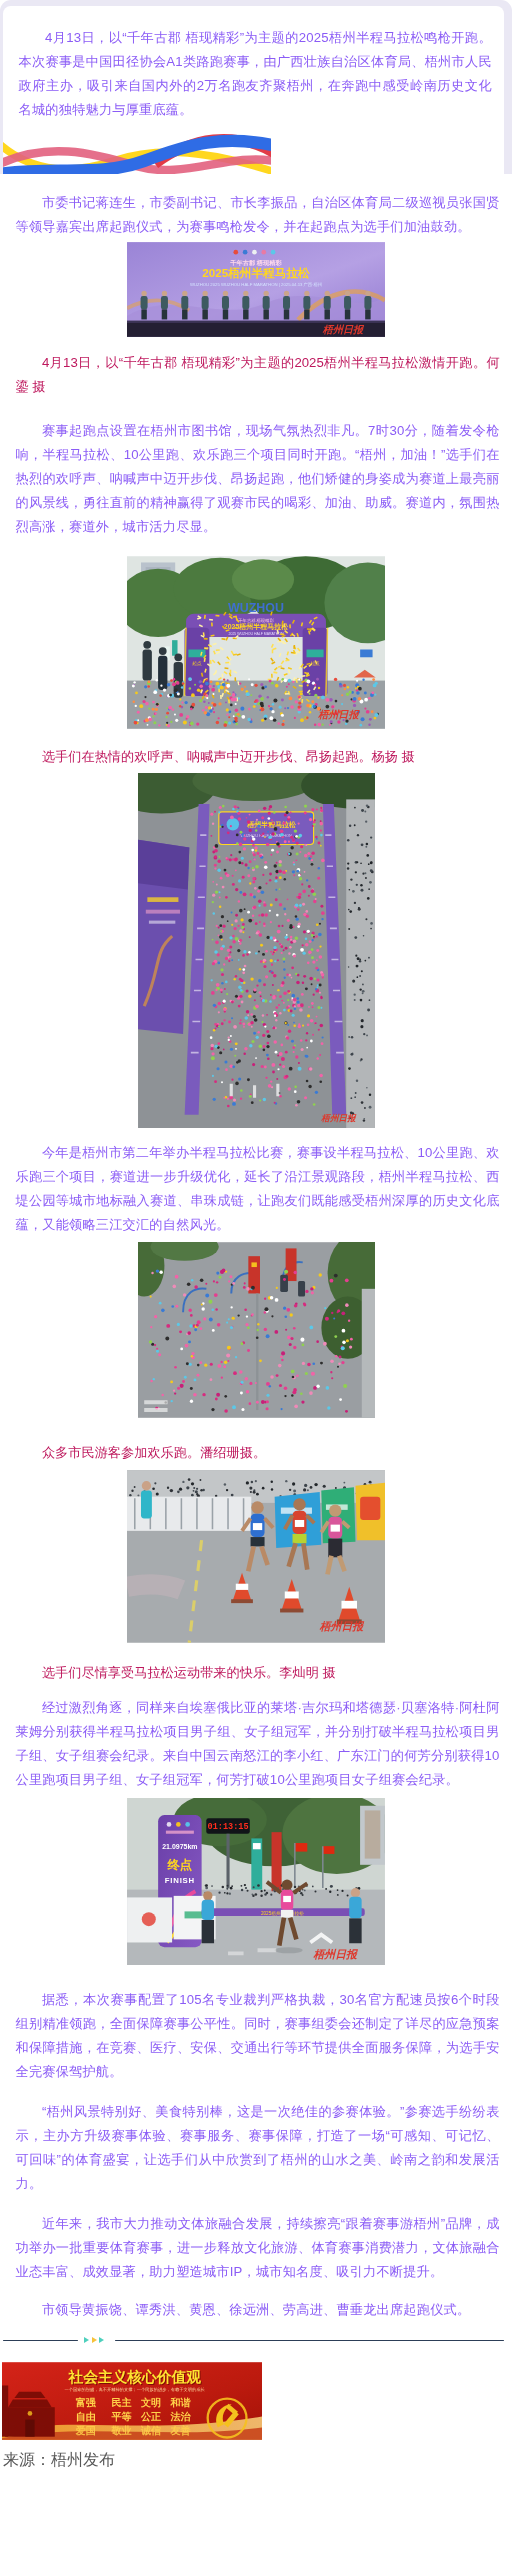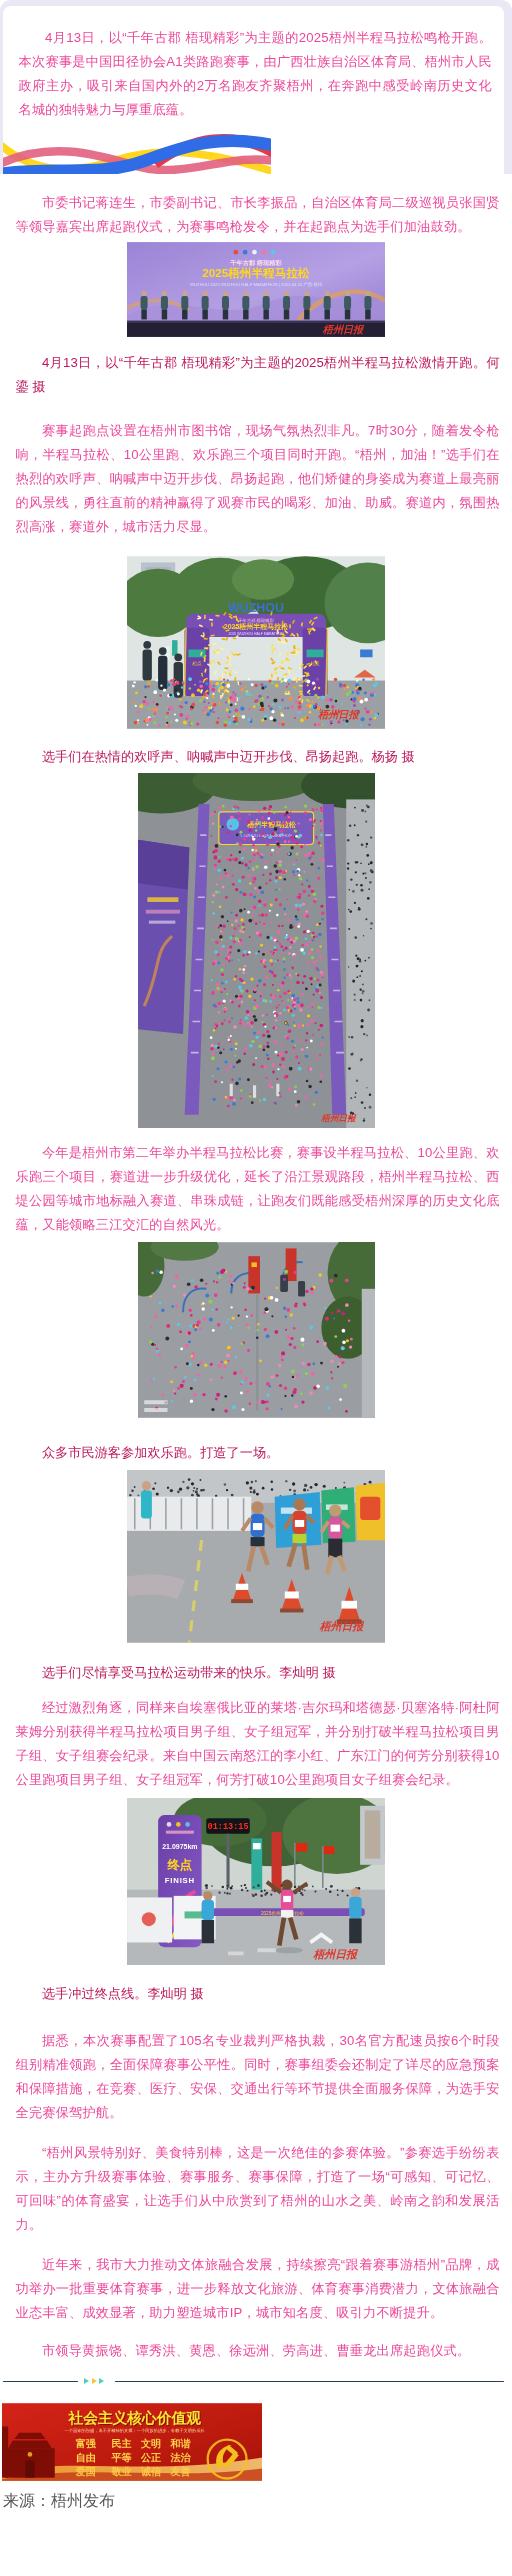--- a/index.html
+++ b/index.html
@@ -7,21 +7,21 @@
   .page{width:512px;overflow:hidden;background:#fff;}
 
   
   .hero{background:#eae8f4;padding:6.2px 7.8px 0 3.1px;border-radius:11px 11px 0 0;}
   .hero-card{background:#fff;border-radius:7.8px 7.8px 0 0;padding:20px 0 0 0;}
   .hero-card .para{margin:0;padding:0 12.4px 0 15.5px;}
   .wave{display:block;margin-top:7.8px;}
 
   
   .para{font-size:13.2px;line-height:24px;text-align:justify;text-indent:2em;
-        color:#ec4899;margin:17px 0 0 0;padding:0 12.4px 0 15.5px;letter-spacing:0.2px;}
+        color:#8b5cf6;margin:17px 0 0 0;padding:0 12.4px 0 15.5px;letter-spacing:0.2px;}
   .caption{font-size:13.2px;line-height:24px;text-indent:2em;color:#be185d;
            margin:14px 0 0 0;padding:0 12.4px 0 15.5px;text-align:justify;}
 
   
   figure{margin:0 auto;padding:0;display:block;line-height:0;}
   figure svg{display:block;}
   .svgtxt{font-family:"Liberation Sans","DejaVu Sans",sans-serif;}
   .wm{font-style:italic;font-weight:bold;fill:#de382c;}
 
   
@@ -1887,21 +1887,21 @@
           <circle cx="133.1" cy="194.2" r="1.9" fill="#ffffff"></circle>
           <circle cx="56.2" cy="184.9" r="2.6" fill="#c72079"></circle>
           <circle cx="163.6" cy="72.8" r="1.5" fill="#d62b7f"></circle>
         </g>
       <g stroke="#ffffff" stroke-width="5" opacity="0.6">
         <path d="M8,206 h30 M8,216 h30"></path>
       </g>
     </svg>
   </figure>
 
-  <p class="caption" style="margin-top:23px">众多市民游客参加欢乐跑。打造了一场。</p>
+  <p class="caption" style="margin-top:23px">众多市民游客参加欢乐跑。潘绍珊摄。</p>
 
   <figure style="width:258px;margin-top:4.7px">
     <svg width="258" height="173" viewBox="0 0 332 222" class="svgtxt">
       <rect width="332" height="222" fill="#a7abae"></rect>
       <rect width="332" height="42" fill="#c3c6c8"></rect>
       <g id="spect-run">
           <circle cx="279.7" cy="23.2" r="1.8" fill="#555d64"></circle>
           <circle cx="280.0" cy="22.8" r="2.1" fill="#3d444b"></circle>
           <circle cx="22.7" cy="27.6" r="2.0" fill="#3d444b"></circle>
           <circle cx="114.7" cy="33.0" r="1.6" fill="#2f3338"></circle>
@@ -2173,21 +2173,20 @@
         <ellipse cx="2" cy="84" rx="18" ry="4" fill="#8d9296" opacity="0.6"></ellipse>
       </g>
       <g stroke="#ffffff" stroke-width="5" opacity="0.85">
         <path d="M236,186 l14,-10 l14,10" fill="none"></path>
         <path d="M168,196 h24 M130,200 h20" opacity="0.5"></path>
       </g>
       <text x="240" y="206" font-size="14" class="wm">梧州日报</text>
     </svg>
   </figure>
 
-  <p class="caption" style="margin-top:17px">选手冲过终点线。李灿明 摄</p>
 
   <p class="para" style="margin-top:23px">据悉，本次赛事配置了105名专业裁判严格执裁，30名官方配速员按6个时段组别精准领跑，全面保障赛事公平性。同时，赛事组委会还制定了详尽的应急预案和保障措施，在竞赛、医疗、安保、交通出行等环节提供全面服务保障，为选手安全完赛保驾护航。</p>
   <p class="para" style="margin-top:16.3px">“梧州风景特别好、美食特别棒，这是一次绝佳的参赛体验。”参赛选手纷纷表示，主办方升级赛事体验、赛事服务、赛事保障，打造了一场“可感知、可记忆、可回味”的体育盛宴，让选手们从中欣赏到了梧州的山水之美、岭南之韵和发展活力。</p>
   <p class="para" style="margin-top:15.5px">近年来，我市大力推动文体旅融合发展，持续擦亮“跟着赛事游梧州”品牌，成功举办一批重要体育赛事，进一步释放文化旅游、体育赛事消费潜力，文体旅融合业态丰富、成效显著，助力塑造城市IP，城市知名度、吸引力不断提升。</p>
   <p class="para" style="margin-top:14.8px">市领导黄振饶、谭秀洪、黄恩、徐远洲、劳高进、曹垂龙出席起跑仪式。</p>
 
   <div class="divider">
     <span class="dl short"></span>
     <span class="tris">
       <span class="tri teal"></span>

